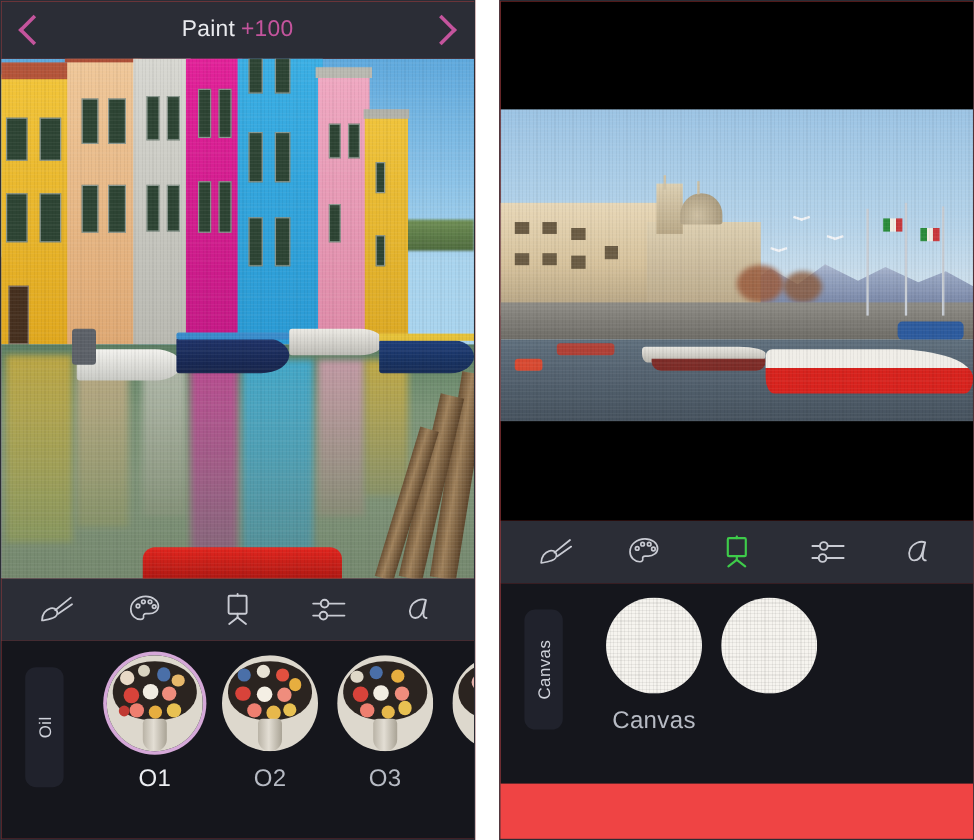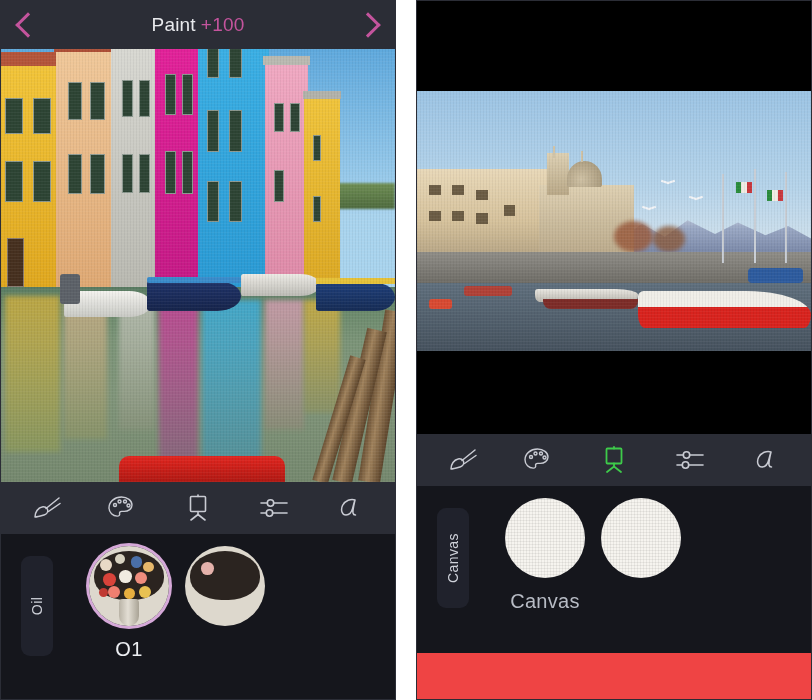--- a/index.html
+++ b/index.html
@@ -432,21 +432,58 @@
               <div class="fl" style="left:24%;top:50%;width:15%;height:15%;background:#ef7f70;"></div>
               <div class="fl" style="left:44%;top:52%;width:14%;height:14%;background:#e7ae3f;"></div>
               <div class="fl" style="left:63%;top:50%;width:15%;height:15%;background:#e8c152;"></div>
               <div class="fl" style="left:12%;top:52%;width:12%;height:12%;background:#c03a33;"></div>
               <div class="vase"></div>
             </div>
           </div>
           <div class="p-label on">O1</div>
         </div>
 
-
+        <div class="preset">
+          <div class="thumb">
+            <div class="bouq">
+              <div class="mass"></div>
+              <div class="fl" style="left:16%;top:14%;width:14%;height:14%;background:#4a6fa8;"></div>
+              <div class="fl" style="left:36%;top:10%;width:14%;height:14%;background:#e8e2d4;"></div>
+              <div class="fl" style="left:56%;top:14%;width:14%;height:14%;background:#e1503f;"></div>
+              <div class="fl" style="left:70%;top:24%;width:13%;height:13%;background:#e7ae3f;"></div>
+              <div class="fl" style="left:14%;top:32%;width:16%;height:16%;background:#d8433a;"></div>
+              <div class="fl" style="left:36%;top:32%;width:17%;height:17%;background:#f4efe4;"></div>
+              <div class="fl" style="left:58%;top:34%;width:15%;height:15%;background:#ef8d7d;"></div>
+              <div class="fl" style="left:26%;top:50%;width:15%;height:15%;background:#ef7f70;"></div>
+              <div class="fl" style="left:46%;top:52%;width:15%;height:15%;background:#e7b84b;"></div>
+              <div class="fl" style="left:64%;top:50%;width:14%;height:14%;background:#e8c152;"></div>
+              <div class="vase"></div>
+            </div>
+          </div>
+          <div class="p-label">O2</div>
+        </div>
+
+        <div class="preset">
+          <div class="thumb">
+            <div class="bouq">
+              <div class="mass"></div>
+              <div class="fl" style="left:14%;top:16%;width:13%;height:13%;background:#dfd8c8;"></div>
+              <div class="fl" style="left:34%;top:11%;width:14%;height:14%;background:#4a6fa8;"></div>
+              <div class="fl" style="left:56%;top:15%;width:14%;height:14%;background:#e7ae3f;"></div>
+              <div class="fl" style="left:16%;top:33%;width:16%;height:16%;background:#d8433a;"></div>
+              <div class="fl" style="left:38%;top:31%;width:16%;height:16%;background:#f2ede2;"></div>
+              <div class="fl" style="left:60%;top:33%;width:15%;height:15%;background:#ef8d7d;"></div>
+              <div class="fl" style="left:24%;top:50%;width:15%;height:15%;background:#ef7f70;"></div>
+              <div class="fl" style="left:46%;top:52%;width:14%;height:14%;background:#e7b84b;"></div>
+              <div class="fl" style="left:64%;top:48%;width:14%;height:14%;background:#e8c152;"></div>
+              <div class="vase"></div>
+            </div>
+          </div>
+          <div class="p-label">O3</div>
+        </div>
 
         <div class="preset">
           <div class="thumb">
             <div class="bouq">
               <div class="mass"></div>
               <div class="fl" style="left:20%;top:20%;width:16%;height:16%;background:#e5b2ab;"></div>
 
             </div>
           </div>
           <div class="p-label"></div>

